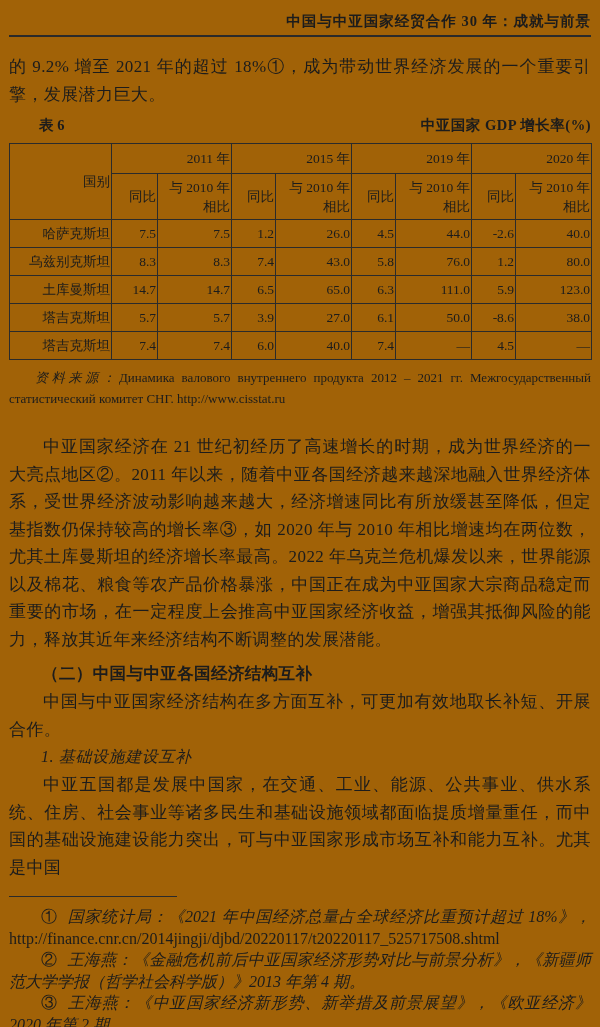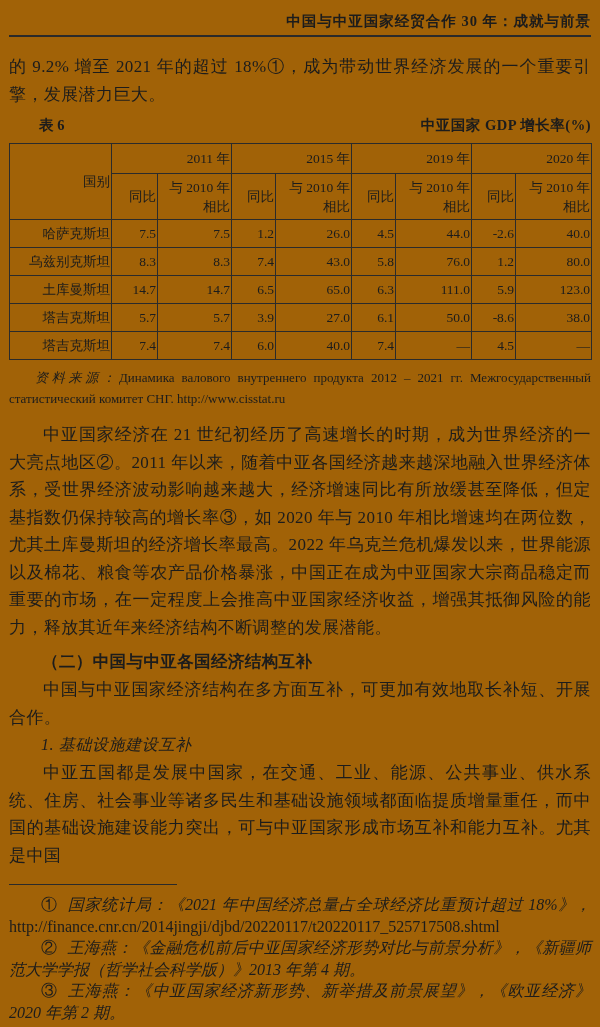--- a/index.html
+++ b/index.html
@@ -208,21 +208,21 @@
         <td>7.4</td>
         <td>—</td>
         <td>4.5</td>
         <td>—</td>
       </tr>
     </tbody>
   </table>
 
   <p class="source-note"><span class="kai">资料来源：</span><span>Динамика валового внутреннего продукта 2012 – 2021 гг. Межгосударственный статистический комитет СНГ. http://www.cisstat.ru</span></p>
 
-  <p class="para indent" style="margin-top:12px">中亚国家经济在 21 世纪初经历了高速增长的时期，成为世界经济的一大亮点地区②。2011 年以来，随着中亚各国经济越来越深地融入世界经济体系，受世界经济波动影响越来越大，经济增速同比有所放缓甚至降低，但定基指数仍保持较高的增长率③，如 2020 年与 2010 年相比增速均在两位数，尤其土库曼斯坦的经济增长率最高。2022 年乌克兰危机爆发以来，世界能源以及棉花、粮食等农产品价格暴涨，中国正在成为中亚国家大宗商品稳定而重要的市场，在一定程度上会推高中亚国家经济收益，增强其抵御风险的能力，释放其近年来经济结构不断调整的发展潜能。</p>
+  <p class="para indent" style="margin-top:24px">中亚国家经济在 21 世纪初经历了高速增长的时期，成为世界经济的一大亮点地区②。2011 年以来，随着中亚各国经济越来越深地融入世界经济体系，受世界经济波动影响越来越大，经济增速同比有所放缓甚至降低，但定基指数仍保持较高的增长率③，如 2020 年与 2010 年相比增速均在两位数，尤其土库曼斯坦的经济增长率最高。2022 年乌克兰危机爆发以来，世界能源以及棉花、粮食等农产品价格暴涨，中国正在成为中亚国家大宗商品稳定而重要的市场，在一定程度上会推高中亚国家经济收益，增强其抵御风险的能力，释放其近年来经济结构不断调整的发展潜能。</p>
 
   <p class="heading2">（二）中国与中亚各国经济结构互补</p>
 
   <p class="para indent">中国与中亚国家经济结构在多方面互补，可更加有效地取长补短、开展合作。</p>
 
   <p class="heading3">1. 基础设施建设互补</p>
 
   <p class="para indent">中亚五国都是发展中国家，在交通、工业、能源、公共事业、供水系统、住房、社会事业等诸多民生和基础设施领域都面临提质增量重任，而中国的基础设施建设能力突出，可与中亚国家形成市场互补和能力互补。尤其是中国</p>
 
   <div class="footnote-divider"></div>

